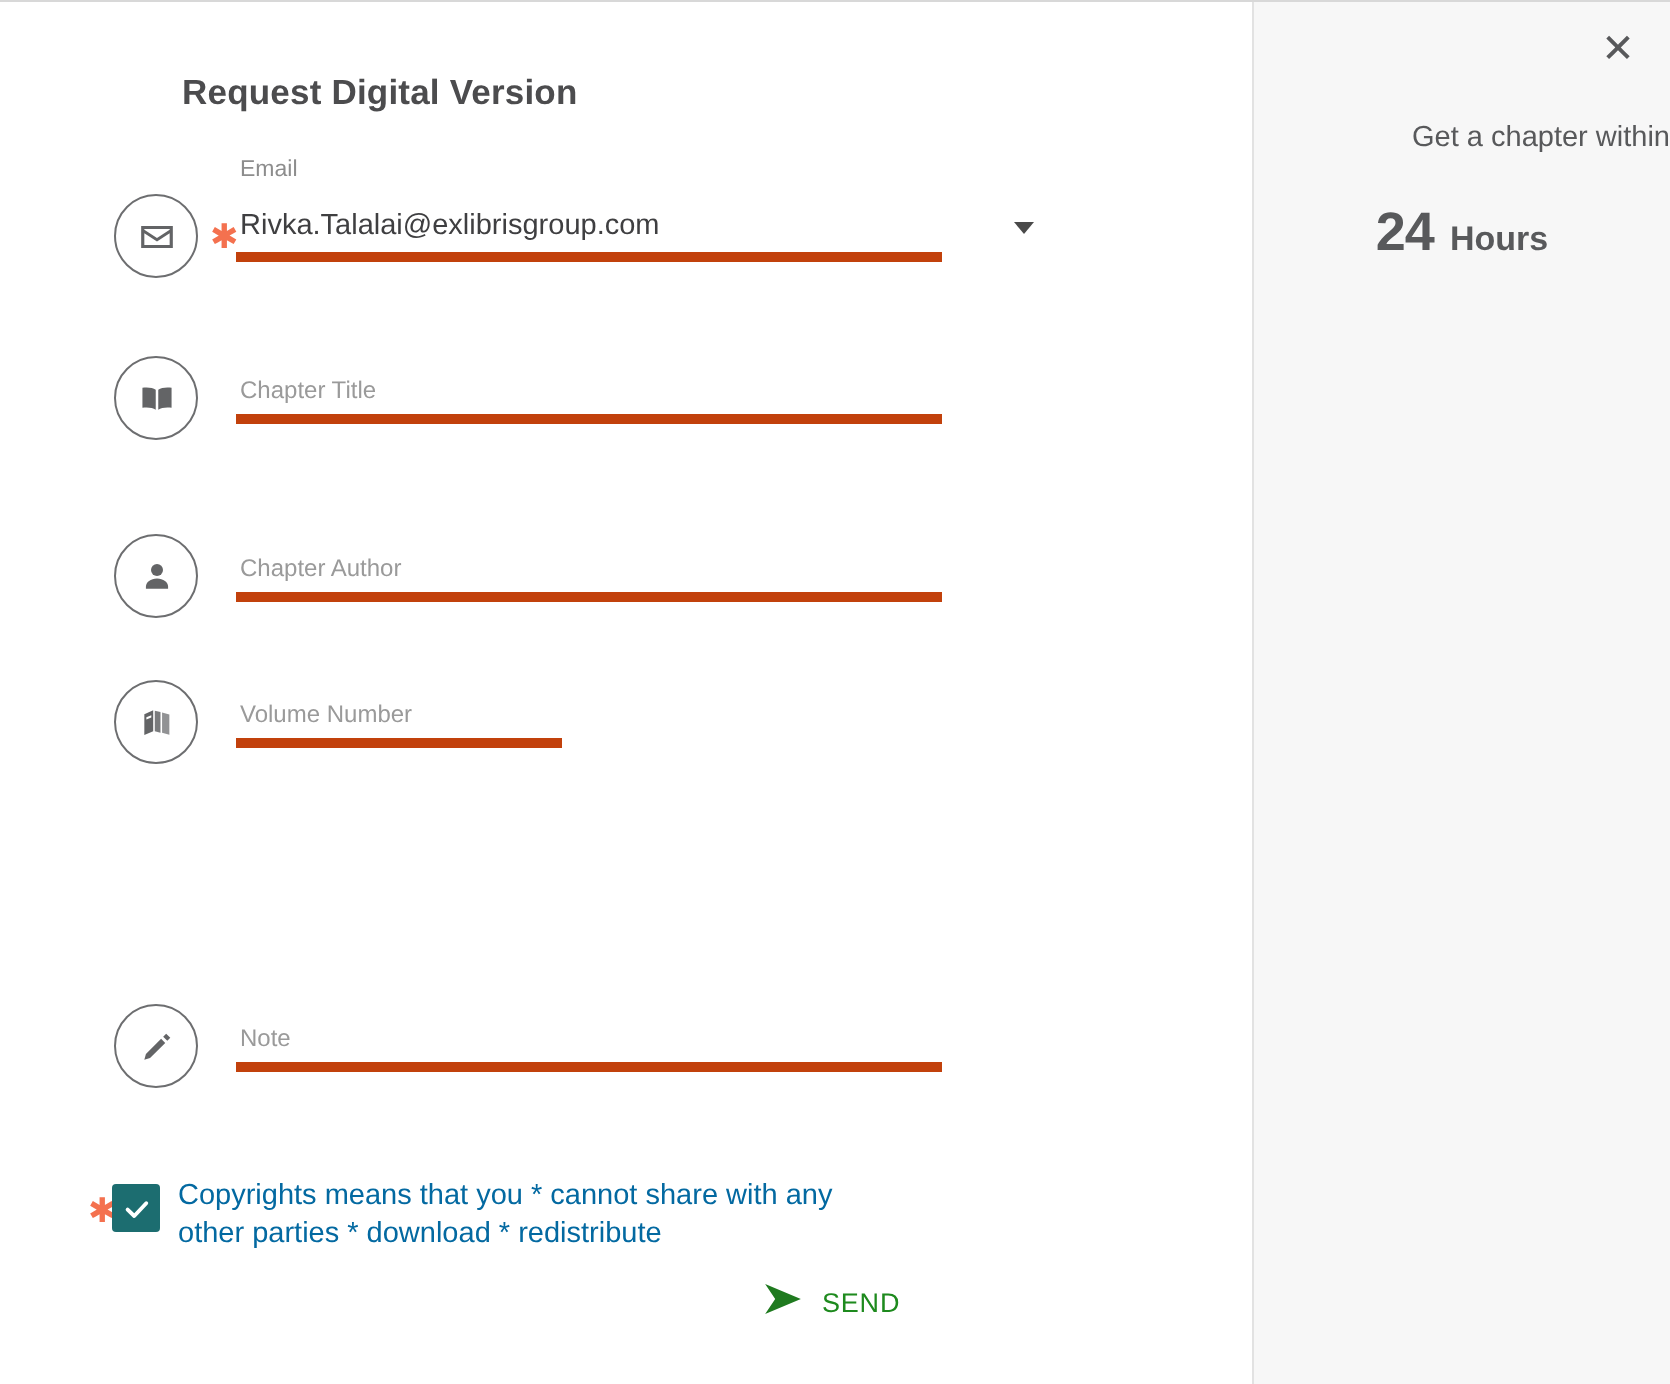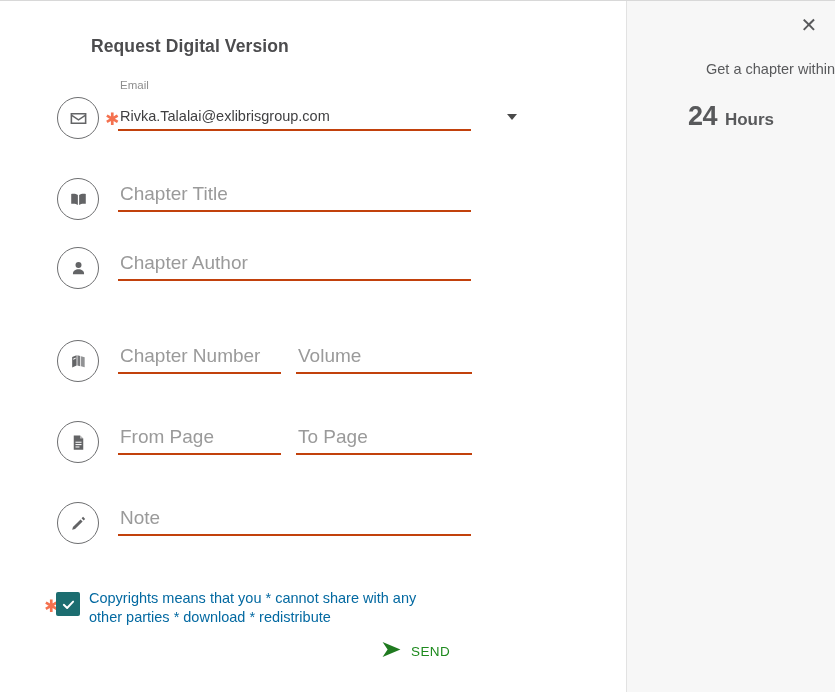--- a/index.html
+++ b/index.html
@@ -76,21 +76,21 @@
     top: 14px;
     color: #f4714f;
     font-size: 17px;
     line-height: 1;
     font-family: "DejaVu Sans", sans-serif;
   }
 
   .field {
     position: absolute;
     box-sizing: border-box;
-    border-bottom: 2px solid #c2410c;
+    border-bottom: 5px solid #c2410c;
     height: 34px;
     text-align: right;
   }
   .field.full {
     left: 61px;
     width: 353px;
   }
   .field.half-left {
     left: 61px;
     width: 163px;
@@ -115,21 +115,21 @@
     bottom: 5px;
     font-size: 14.5px;
     color: #3f3f41;
     white-space: nowrap;
   }
 
   .field-placeholder {
     position: absolute;
     left: 2px;
     bottom: 5px;
-    font-size: 19px;
+    font-size: 12px;
     color: #9a9a9a;
     white-space: nowrap;
   }
 
   .caret {
     position: absolute;
     right: -46px;
     bottom: 9px;
     width: 0;
     height: 0;
@@ -282,21 +282,21 @@
       <span class="icon-circle">
         <svg width="19" height="19" viewBox="0 0 24 24" fill="#636466">
           <path d="M11.2 6.2C9.8 5.2 7.8 4.7 5.4 4.7c-.9 0-1.8.1-2.6.2v12.6c.8-.1 1.7-.2 2.6-.2 2.4 0 4.4.5 5.8 1.5V6.2zm1.6 12.6c1.4-1 3.4-1.5 5.8-1.5.9 0 1.8.1 2.6.2V4.9c-.8-.1-1.7-.2-2.6-.2-2.4 0-4.4.5-5.8 1.5v12.6z"></path>
         </svg>
       </span>
       <div class="field full">
         <span class="field-placeholder">Chapter Title</span>
       </div>
     </div>
 
-    <div class="row" style="top:246px;">
+    <div class="row" style="top:266px;">
       <span class="icon-circle">
         <svg width="19" height="19" viewBox="0 0 24 24" fill="#636466">
           <circle cx="12" cy="7.6" r="3.8"></circle>
           <path d="M12 13c-4 0-7 2.3-7 5.2v1.2h14v-1.2C19 15.3 16 13 12 13z"></path>
         </svg>
       </span>
       <div class="field full">
         <span class="field-placeholder">Chapter Author</span>
       </div>
     </div>
@@ -304,44 +304,24 @@
     <div class="row" style="top:339px;">
       <span class="icon-circle">
         <svg width="19" height="19" viewBox="0 0 24 24" fill="#636466">
           <path d="M4 6.4 9.6 4v13.2L4 19.6V6.4z"></path>
           <path d="M10.6 4.2 14.2 5v13.1l-3.6-.9V4.2z" opacity=".85"></path>
           <path d="M15.2 5.3 19.8 6.6v12.8l-4.6-1.3V5.3z" opacity=".7"></path>
           <path d="M5.3 8.4 8.4 7.1v1.4L5.3 9.8V8.4z" fill="#ffffff"></path>
         </svg>
       </span>
       <div class="field half-left">
-        <span class="field-placeholder">Chapter Number</span>
-      </div>
-      <div class="field half-right">
-        <span class="field-placeholder">Volume</span>
-      </div>
-    </div>
-
-    <div class="row" style="top:420px;">
-      <span class="icon-circle">
-        <svg width="19" height="19" viewBox="0 0 24 24" fill="#636466">
-          <path d="M6 3h8l4 4v14H6V3z"></path>
-          <path d="M14 3v4h4" fill="#ffffff" opacity=".55"></path>
-          <rect x="8.2" y="11" width="7.6" height="1.3" fill="#ffffff"></rect>
-          <rect x="8.2" y="14" width="7.6" height="1.3" fill="#ffffff"></rect>
-          <rect x="8.2" y="17" width="5" height="1.3" fill="#ffffff"></rect>
-        </svg>
-      </span>
-      <div class="field half-left">
-        <span class="field-placeholder">From Page</span>
-      </div>
-      <div class="field half-right">
-        <span class="field-placeholder">To Page</span>
-      </div>
-    </div>
+        <span class="field-placeholder">Volume Number</span>
+      </div>
+    </div>
+
 
     <div class="row" style="top:501px;">
       <span class="icon-circle">
         <svg width="19" height="19" viewBox="0 0 24 24" fill="#636466">
           <path d="M17.8 3.6l2.6 2.6-1.9 1.9-2.6-2.6 1.9-1.9zM5 16.4 14.6 6.8l2.6 2.6L7.6 19 4 20l1-3.6z"></path>
         </svg>
       </span>
       <div class="field full">
         <span class="field-placeholder">Note</span>
       </div>

